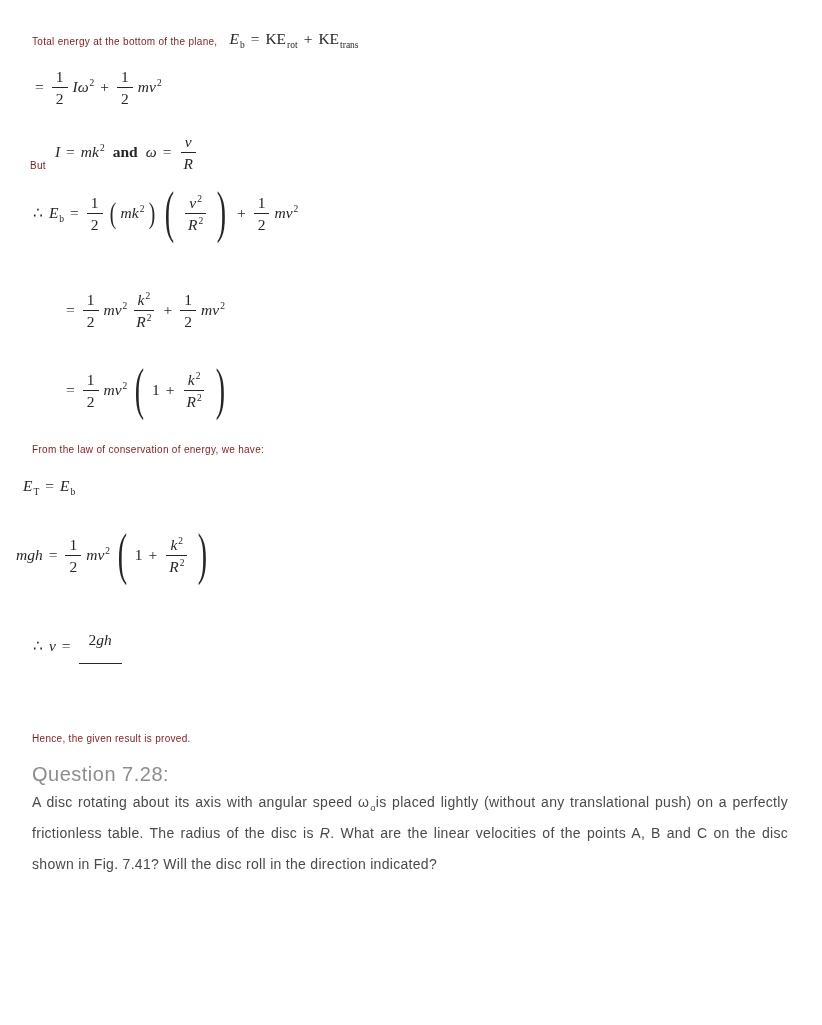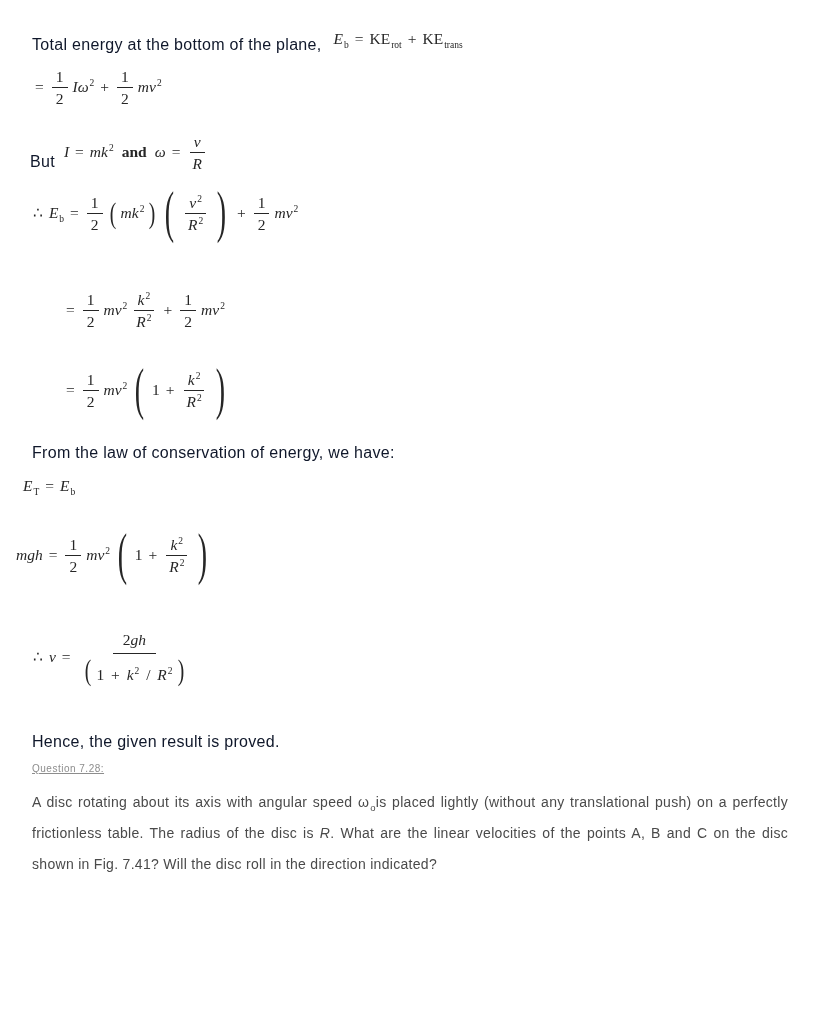--- a/index.html
+++ b/index.html
@@ -4,21 +4,21 @@
 <style>
   * { margin: 0; padding: 0; box-sizing: border-box; }
   html, body { background: #ffffff; }
   body {
     width: 822px; height: 1025px; position: relative; overflow: hidden;
     font-family: "Liberation Sans", sans-serif;
   }
   .blk { position: absolute; white-space: nowrap; }
   .sans {
     font-family: "Liberation Sans", sans-serif;
-    font-size: 16px; color: #0f172a; letter-spacing: 0.3px;
+    font-size: 10px; color: #7f1d1d; letter-spacing: 0.3px;
   }
   .eq {
     font-family: "Liberation Serif", serif;
     font-size: 15.5px; color: #262626;
     display: inline-flex; align-items: center; column-gap: 3px;
     white-space: nowrap;
   }
   .eq i { font-style: italic; }
   .op { margin: 0 3px; }
   .word { margin: 0 5px; font-style: normal; font-weight: bold; }
@@ -31,21 +31,21 @@
   .mp { 
     display: inline-block; font-size: 30px; font-weight: 300;
     transform: scaleX(0.65); line-height: 0.9; color: #262626;
   }
   .bp { 
     display: inline-block; font-size: 56px; font-weight: 200;
     transform: scaleX(0.5); line-height: 0.82; color: #262626;
   }
   .heading {
     font-family: "Liberation Sans", sans-serif;
-    font-size: 10px; color: #8d8d8d; letter-spacing: 0.5px; text-decoration: underline;
+    font-size: 20px; color: #8d8d8d; letter-spacing: 0.5px;
   }
   .para {
     font-family: Liberation Sans, sans-serif;
     font-size: 14px; color: #4a4a4a; letter-spacing: 0.3px;
     line-height: 31px; text-align: justify; white-space: normal;
   }
   .para i { font-style: italic; }
   .flexrow { display: flex; }
 </style>
 </head>
@@ -178,30 +178,21 @@
     <span class="den"><i>R</i><sup>2</sup></span>
   </span>
   <span class="bp">)</span>
 </div>
 
 <div class="blk eq" style="top:628px; left:30px">
   <span class="op">∴</span>
   <span class="tok"><i>v</i></span>
   <span class="op">=</span>
   <span class="frac" style="line-height:1.5">
-    <span class="num" style="padding:0 10px 2px"><span>2</span><i>gh</i></span>
-    <span class="den" style="padding-top:2px">
-      <span class="mp">(</span>
-      <span>1</span>
-      <span class="op">+</span>
-      <span class="tok"><i>k</i><sup>2</sup></span>
-      <span class="op">/</span>
-      <span class="tok"><i>R</i><sup>2</sup></span>
-      <span class="mp">)</span>
-    </span>
+    <span class="num" style="padding:0 10px 12px"><span>2</span><i>gh</i></span>
   </span>
 </div>
 
 <div class="blk sans" style="top:733px; left:32px">Hence, the given result is proved.</div>
 
 <div class="blk heading" style="top:763px; left:32px">Question 7.28:</div>
 
 <div class="blk para" style="top:787px; left:32px; width:756px">
   <span>A disc rotating about its axis with angular speed </span><span>ω</span><sub>o</sub><span>is placed lightly (without any translational push) on a perfectly frictionless table. The radius of the disc is </span><i>R</i><span>. What are the linear velocities of the points A, B and C on the disc shown in Fig. 7.41? Will the disc roll in the direction indicated?</span>
 </div>

